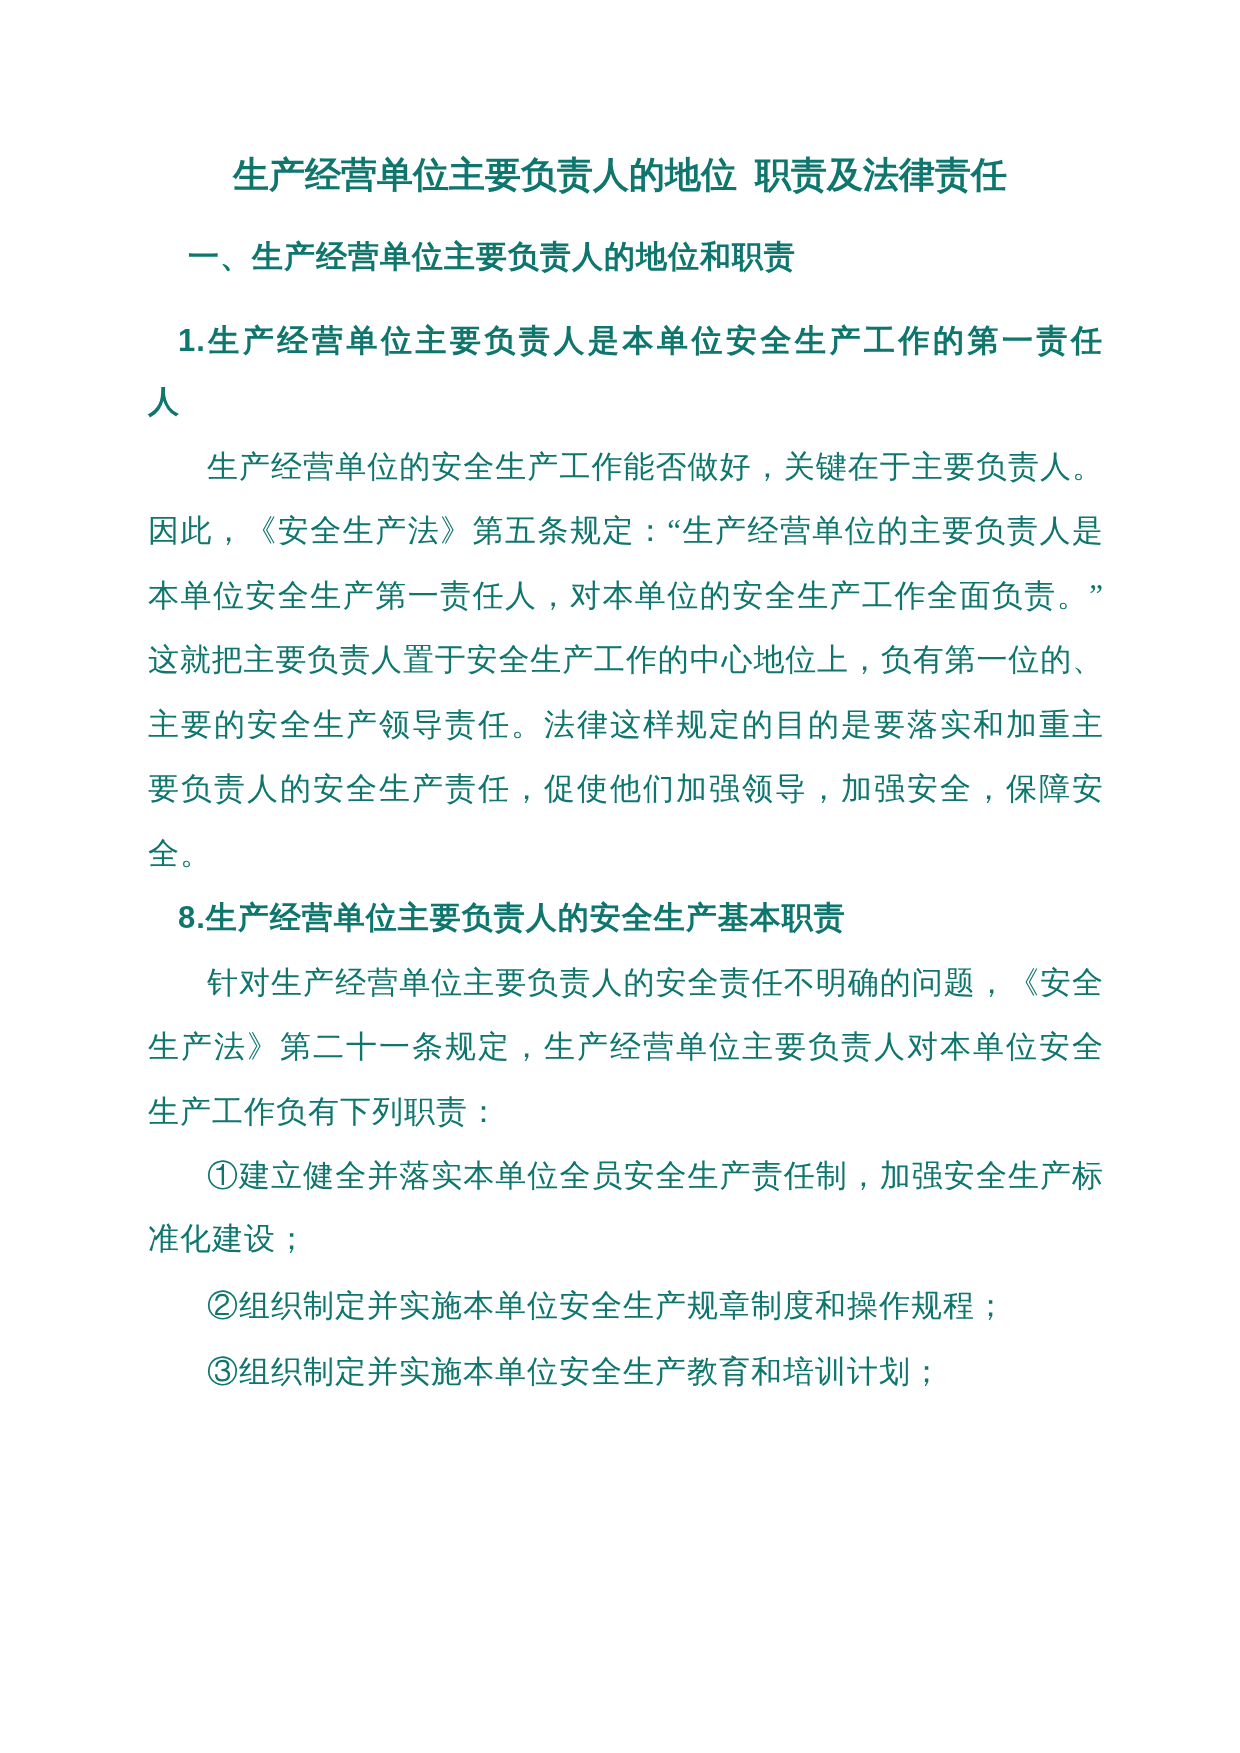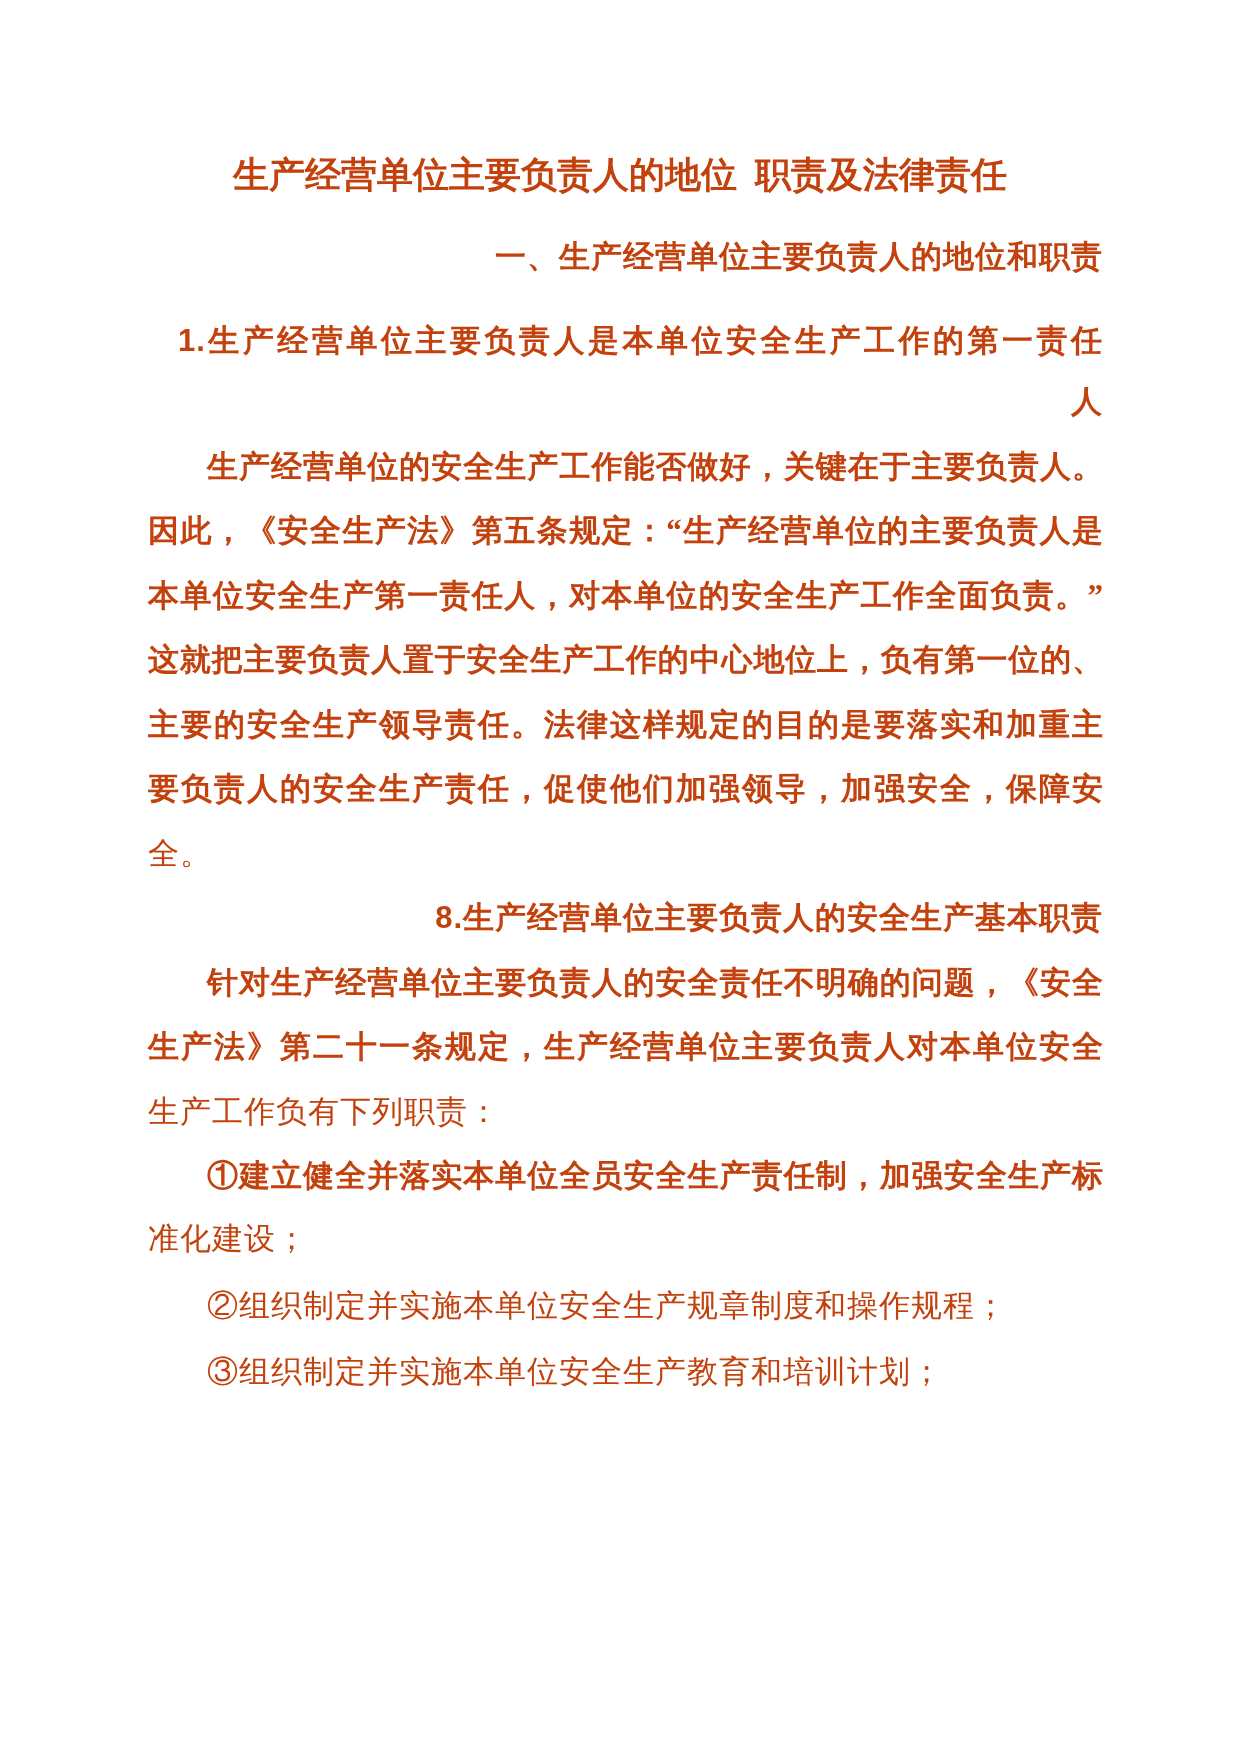--- a/index.html
+++ b/index.html
@@ -6,21 +6,21 @@
     margin: 0;
     padding: 0;
     background: #e8e8e8;
   }
   .page {
     position: relative;
     width: 1240px;
     height: 1753px;
     margin: 0 auto;
     background: #ffffff;
-    color: #c2410c;
+    color: #0f766e;
     font-family: "Liberation Serif", "DejaVu Serif", serif;
     overflow: hidden;
   }
   
   .ln {
     position: absolute;
     left: 148px;
     width: 955px;
     height: 64px;
     line-height: 64px;
@@ -28,34 +28,32 @@
     letter-spacing: 1px;
     white-space: nowrap;
   }
   
   .just {
     white-space: normal;
     text-align: justify;
     text-align-last: justify;
     text-justify: inter-character;
     letter-spacing: 0;
-    font-weight: bold;
   }
   
   .ind2 { left: 207px; width: 896px; }
   
   .indnum { left: 178px; width: 925px; }
   
   .indh1 { left: 188px; width: 915px; }
   
   .hei {
     font-family: "Liberation Sans", "DejaVu Sans", sans-serif;
     font-weight: bold;
     letter-spacing: 1px;
-    text-align: right;
   }
   
   .doc-title {
     left: 0;
     width: 1240px;
     text-align: center;
     font-size: 36px;
     font-weight: bold;
     letter-spacing: 0;
     white-space: pre;

